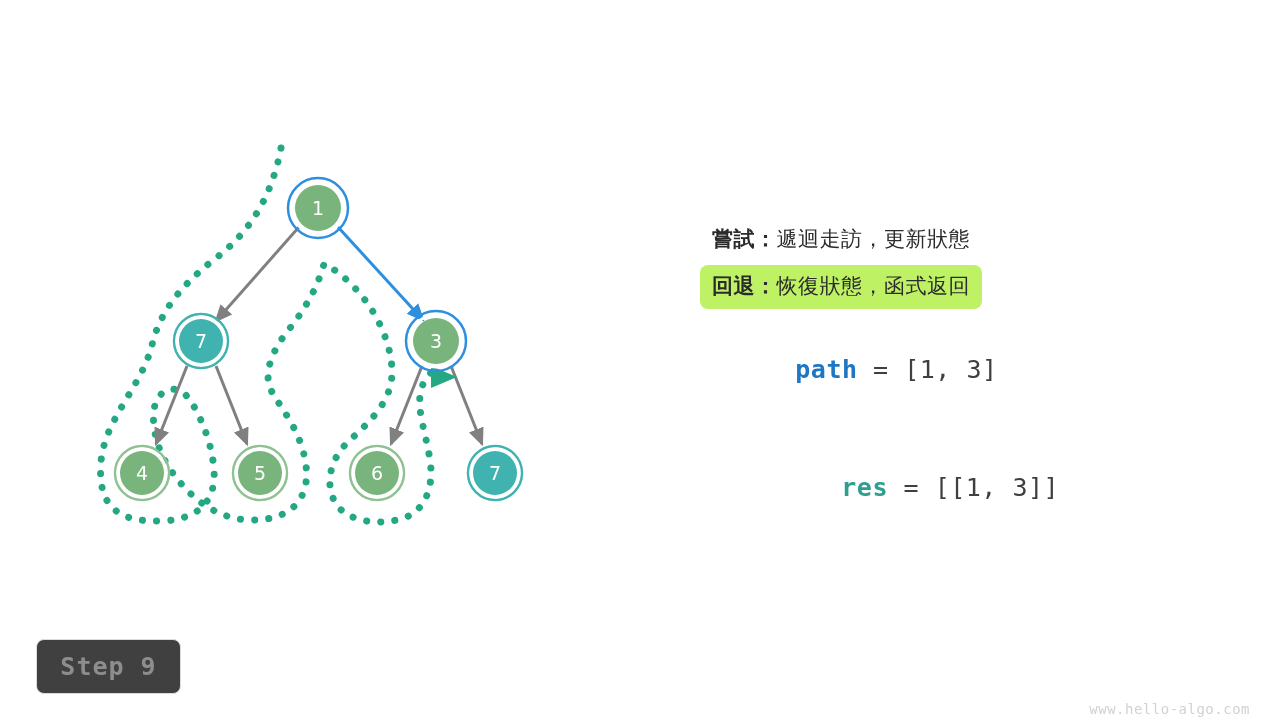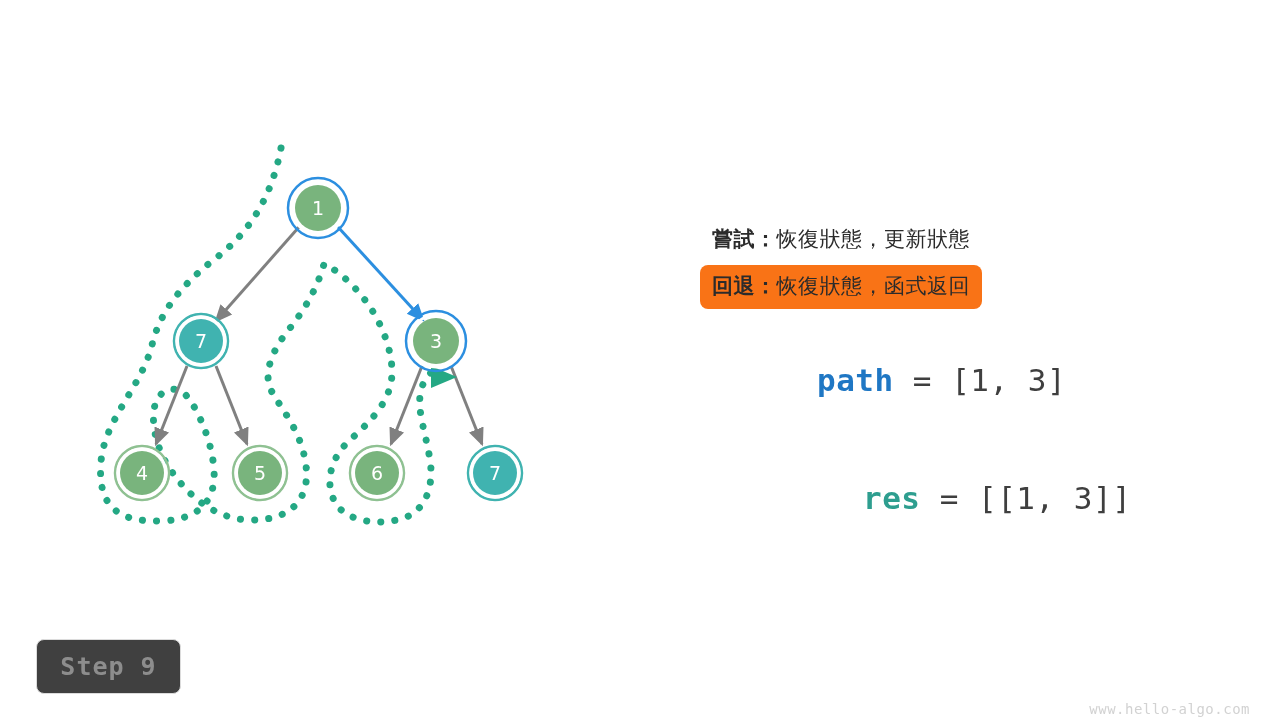--- a/index.html
+++ b/index.html
@@ -47,26 +47,26 @@
     margin: 0 0 4px 0;
     display: inline-block;
     border-radius: 8px;
     white-space: nowrap;
     letter-spacing: 0.5px;
   }
   .phase-line .phase-key {
     font-weight: bold;
   }
   .phase-line.is-active {
-    background: #f97316;
+    background: #bef264;
   }
 
   .var-line {
     font-family: "DejaVu Sans Mono", monospace;
-    font-size: 31px;
+    font-size: 25px;
     color: #3f3f3f;
     white-space: pre;
     letter-spacing: 0.5px;
   }
   .var-line .var-name {
     font-weight: bold;
   }
   .var-name.path-color { color: #1f77c4; }
   .var-name.res-color  { color: #2e9e8f; margin-left: 46px; }
 
@@ -208,21 +208,21 @@
         <circle cx="495" cy="473" r="22" fill="#40b3b0"></circle>
         <text x="495" y="473" text-anchor="middle" dominant-baseline="central" font-family="DejaVu Sans, sans-serif" font-size="19" fill="#ffffff">7</text>
       </g>
 
     </g>
   </svg>
 
   <div class="info-panel">
 
     <div class="phase-line">
-      <span class="phase-key">嘗試：</span><span class="phase-text">恢復狀態，更新狀態</span>
+      <span class="phase-key">嘗試：</span><span class="phase-text">遞迴走訪，更新狀態</span>
     </div>
 
     <div class="phase-line is-active">
       <span class="phase-key">回退：</span><span class="phase-text">恢復狀態，函式返回</span>
     </div>
 
     <div class="var-line" id="path-row">
       <span class="var-name path-color">path</span><span> = </span><span>[1, 3]</span>
     </div>
 

